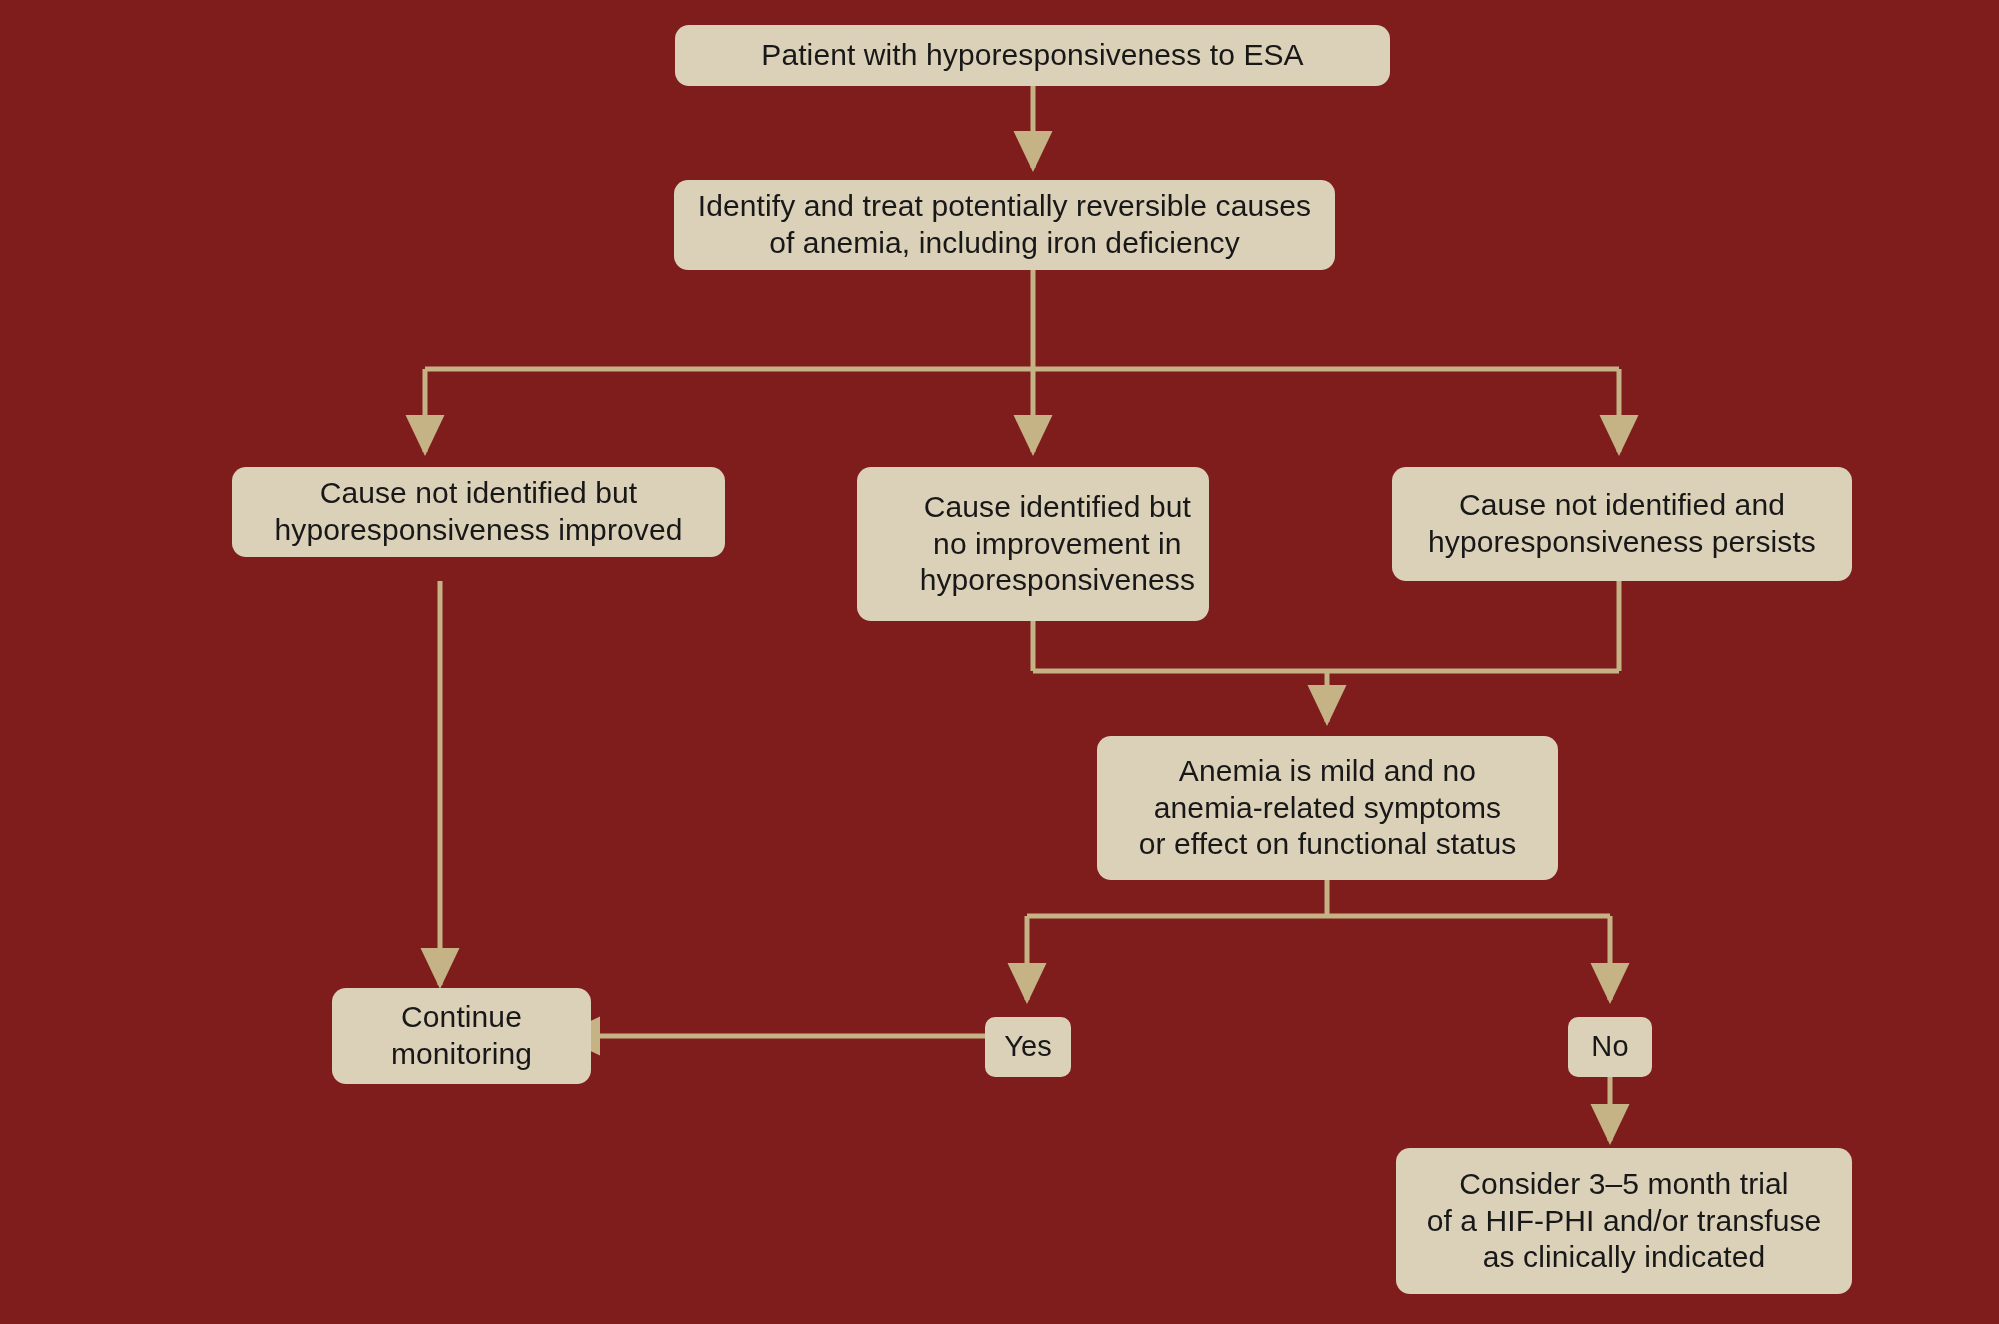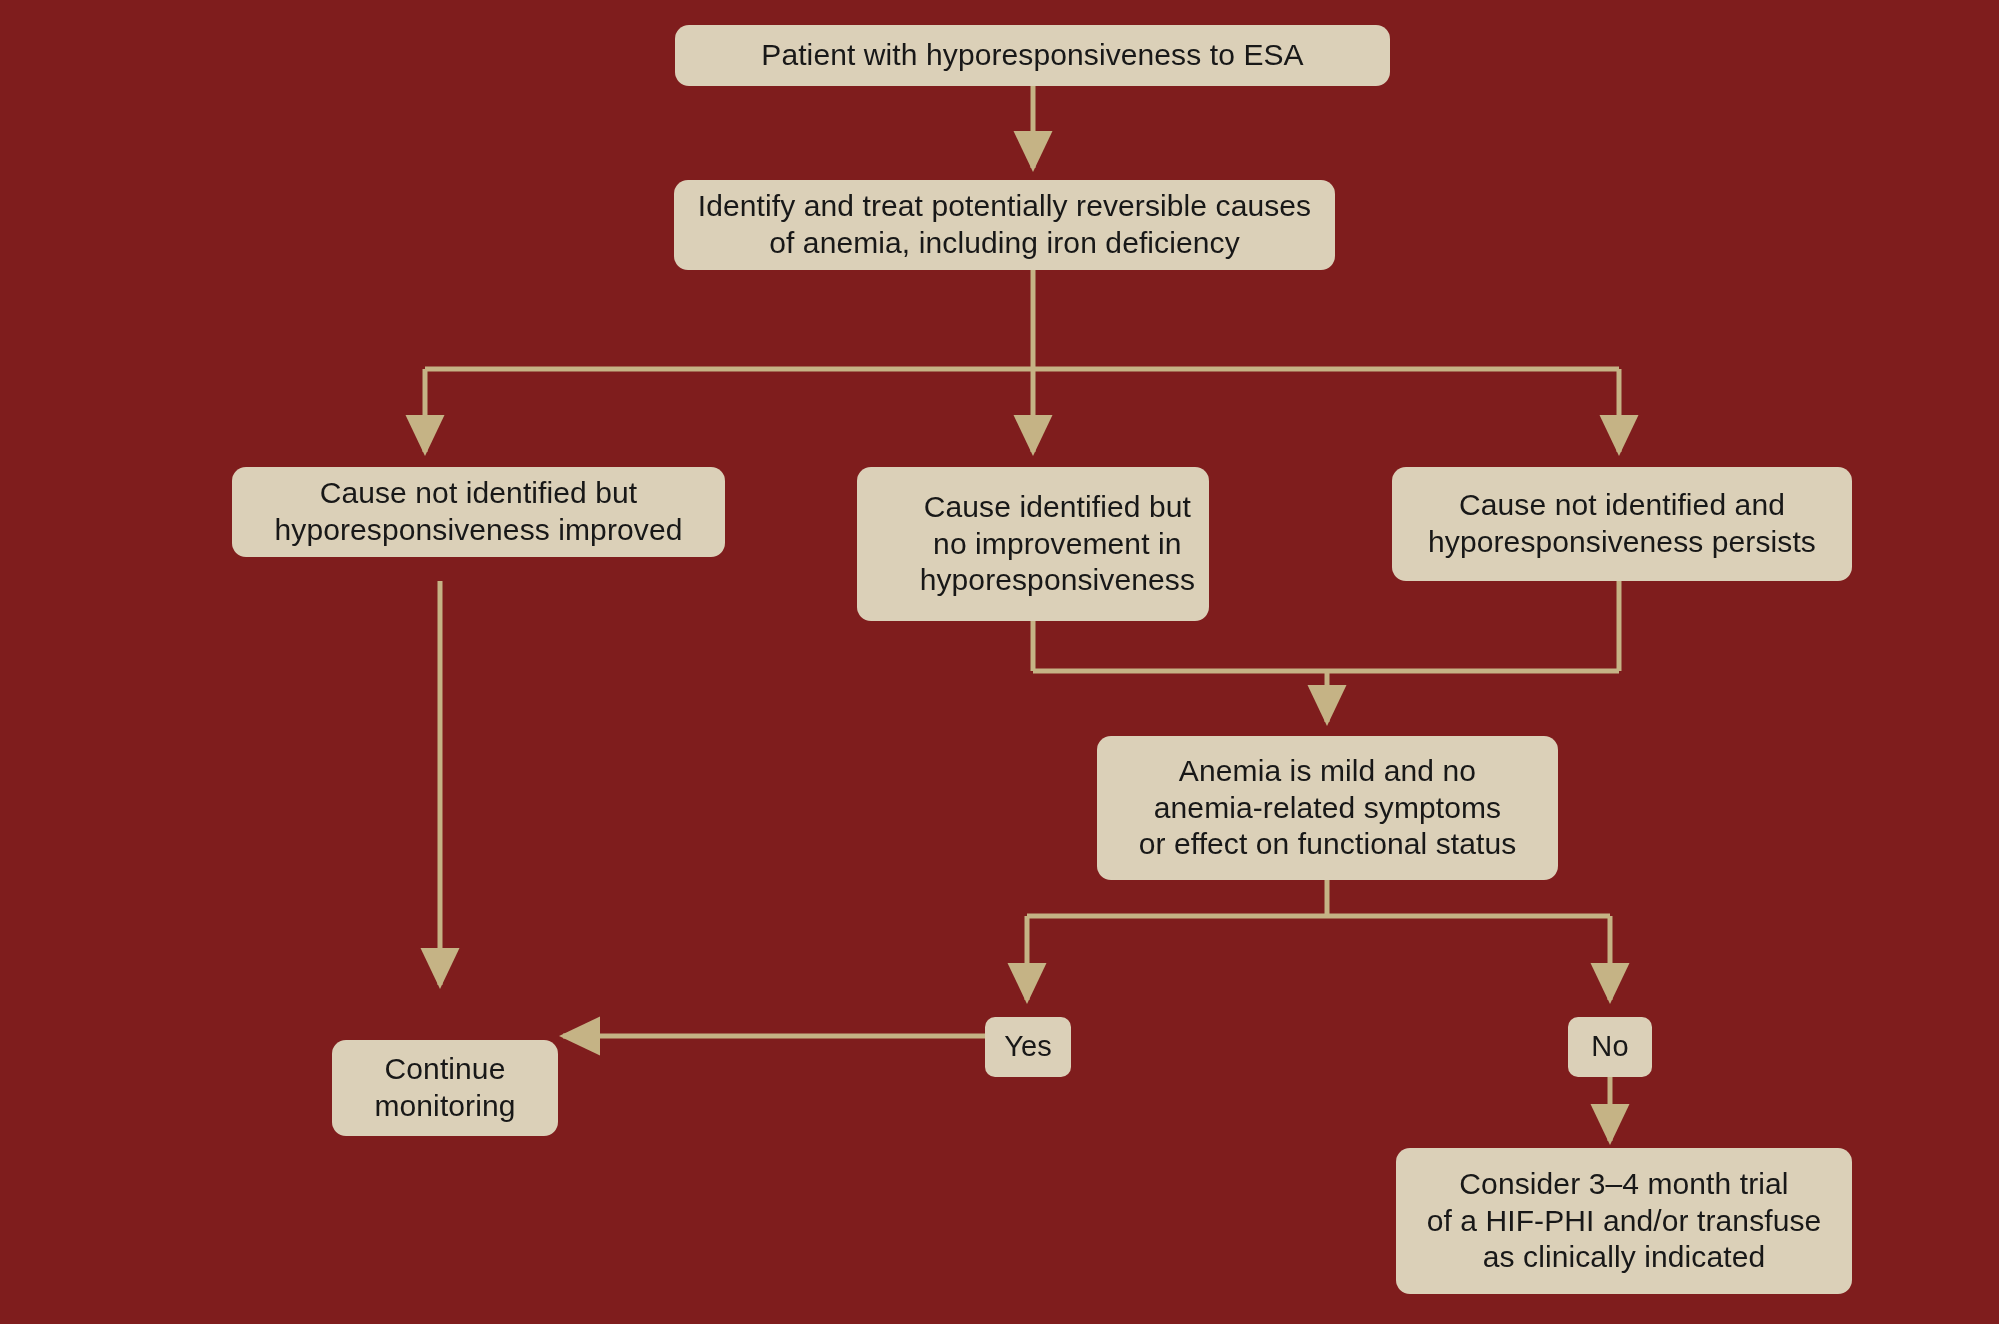--- a/index.html
+++ b/index.html
@@ -118,24 +118,24 @@
   </div>
 
   <div class="node small" style="left:985px; top:1006px; width:86px; height:60px;">
     <span class="txt">Yes</span>
   </div>
 
   <div class="node small" style="left:1568px; top:1006px; width:84px; height:60px;">
     <span class="txt">No</span>
   </div>
 
-  <div class="node" style="left:332px; top:1040px; width:226px; height:96px;">
+  <div class="node" style="left:332px; top:988px; width:259px; height:96px;">
     <span class="txt">Continue
 monitoring</span>
   </div>
 
   <div class="node" style="left:1396px; top:1148px; width:456px; height:146px;">
-    <span class="txt">Consider 3–4 month trial
+    <span class="txt">Consider 3–5 month trial
 of a HIF-PHI and/or transfuse
 as clinically indicated</span>
   </div>
 
 </div>
 
 </body></html>

